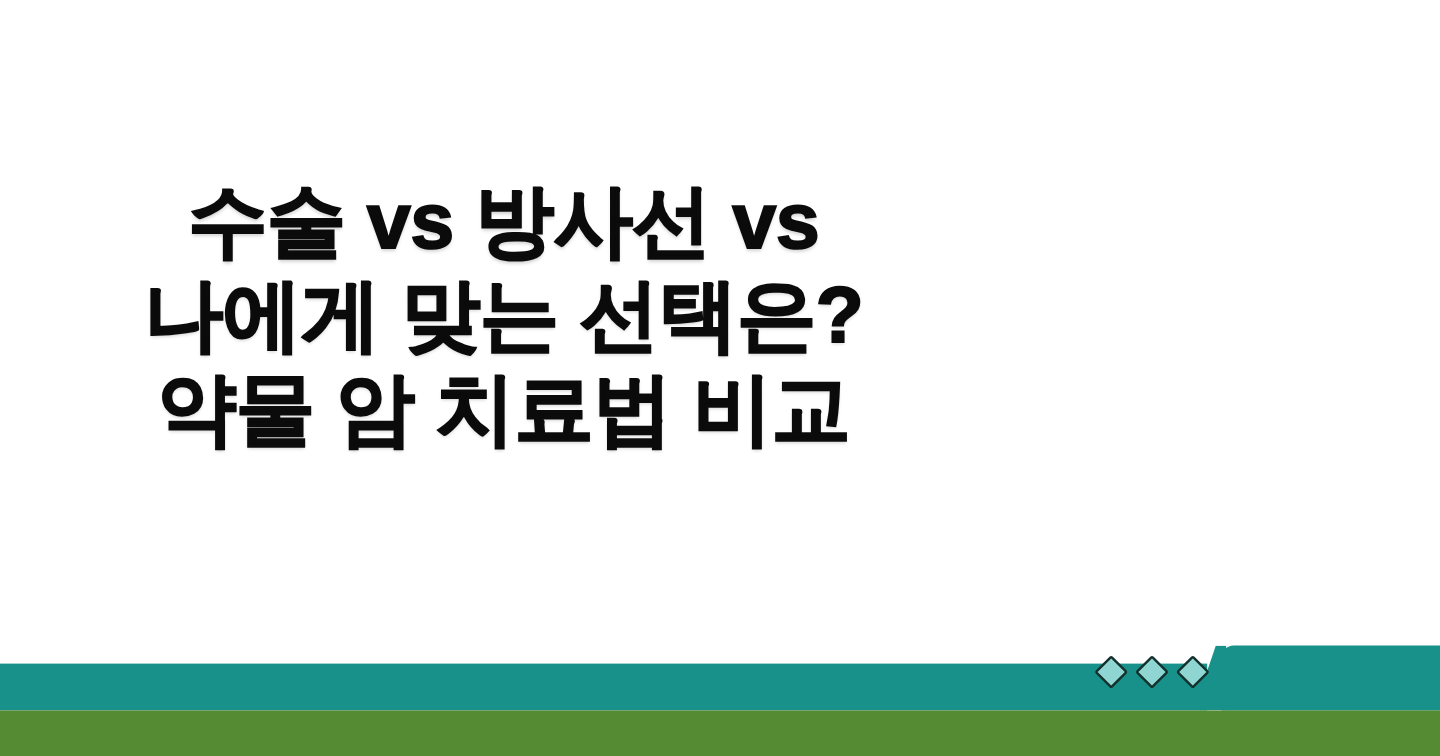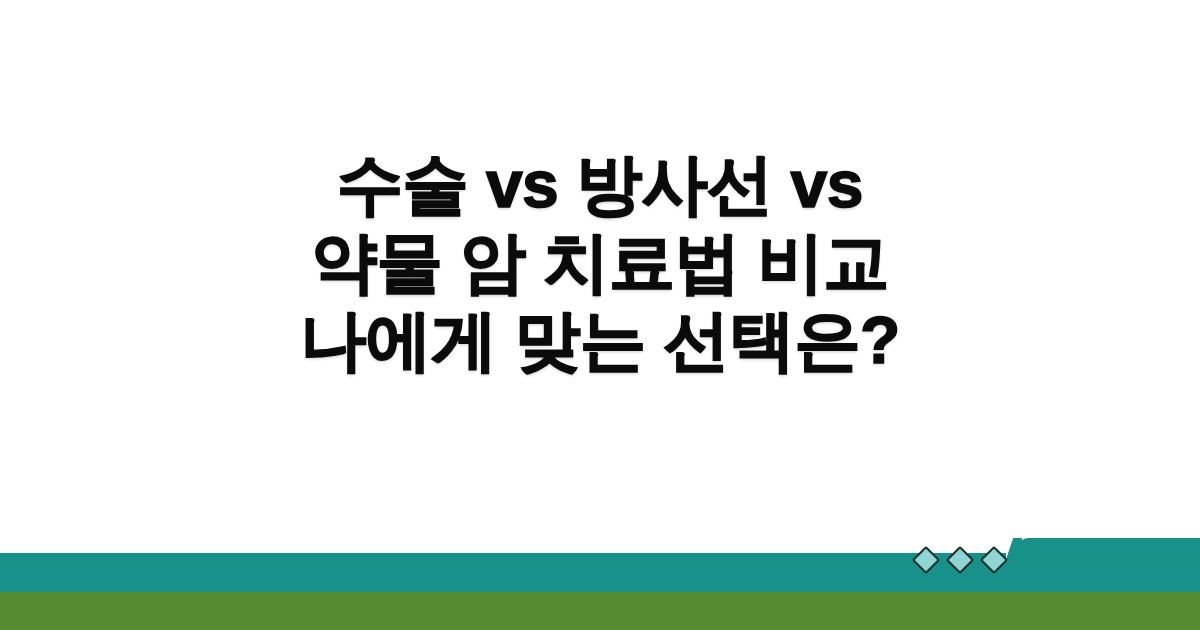--- a/index.html
+++ b/index.html
@@ -24,21 +24,21 @@
 
   
   .title-wrap {
     position: absolute;
     left: 0;
     top: 0;
     width: 1200px;
     height: 553px;
     display: flex;
     align-items: center;
-    justify-content: center;
+    justify-content: flex-start;
     box-sizing: border-box;
     padding: 0 120px 30px 120px;
   }
 
   .title {
     margin: 0;
     text-align: center;
     color: #0b0b0b;
     font-family: "Liberation Sans", "DejaVu Sans", sans-serif;
     font-size: 66px;
@@ -129,22 +129,22 @@
   }
 </style>
 </head>
 <body>
 
 <div class="card">
 
   <div class="title-wrap">
     <h1 class="title">
       <span class="line">수술 vs 방사선 vs</span>
+      <span class="line">나에게 맞는 선택은?</span>
       <span class="line">약물 암 치료법 비교</span>
-      <span class="line">나에게 맞는 선택은?</span>
     </h1>
   </div>
 
   <div class="footer">
     <div class="band-teal-left"></div>
     <div class="band-teal-step"></div>
     <div class="band-teal-right"></div>
     <div class="band-green"></div>
 
     <div class="diamonds">

